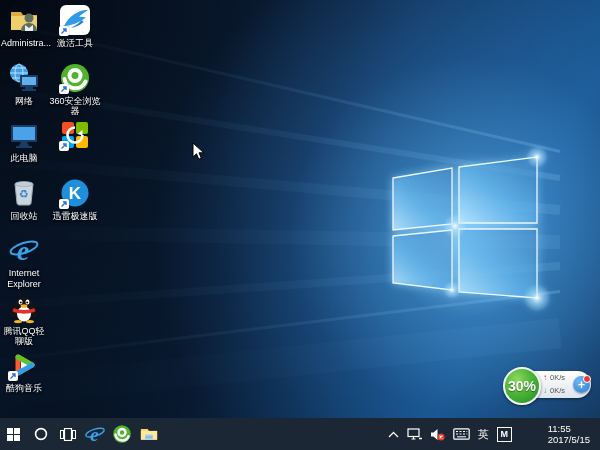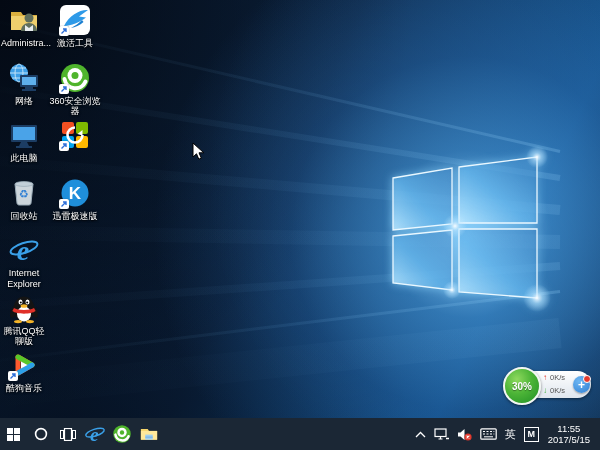--- a/index.html
+++ b/index.html
@@ -43,36 +43,36 @@
     display:flex;align-items:stretch;z-index:30;}
   .tb-left{display:flex;align-items:stretch;}
   .tb-btn{width:27px;display:flex;align-items:center;justify-content:center;cursor:pointer;}
   .start-grid{display:grid;grid-template-columns:6px 6px;grid-template-rows:6px 6px;gap:1px;}
   .start-grid div{background:#fff;}
   .tray{margin-left:auto;display:flex;align-items:center;padding-right:4px;}
   .tray-item{display:flex;align-items:center;justify-content:center;height:32px;padding:0 4px;color:#fff;cursor:pointer;}
   .lang-txt{font-size:11px;}
   .ime-box{width:13px;height:13px;border:1.5px solid #fff;display:flex;align-items:center;justify-content:center;
      font-size:9px;font-weight:bold;color:#fff;}
-  .clock{display:flex;flex-direction:column;align-items:center;justify-content:center;height:32px;
-     padding:0 6px 0 5px;color:#fff;font-size:9.5px;line-height:11.5px;cursor:default;}
+  .clock{display:flex;flex-direction:column;align-items:flex-start;justify-content:center;height:32px;
+     padding:0 6px 0 5px;color:#fff;font-size:9.5px;line-height:11.5px;cursor:default;margin-left:27px;}
 
   
   .ball-widget{position:absolute;left:503px;top:367px;width:90px;height:38px;z-index:20;}
   .pill{position:absolute;left:14px;top:4px;width:74px;height:27px;border-radius:14px;
      background:linear-gradient(#ffffff,#dfe6ee);box-shadow:0 1px 3px rgba(0,0,0,.45);}
   .speeds{position:absolute;left:40px;top:5px;width:36px;height:25px;display:flex;flex-direction:column;justify-content:space-around;}
   .speed-row{display:flex;align-items:center;font-size:7.5px;color:#555;line-height:8px;}
   .arrow-up{color:#e23a2e;font-size:8px;margin-right:3px;font-weight:bold;}
   .arrow-dn{color:#3faf3c;font-size:8px;margin-right:3px;font-weight:bold;}
   .ball{position:absolute;left:0;top:0;width:34px;height:34px;border-radius:50%;
      background:radial-gradient(circle at 35% 30%, #8ed95e 0%, #4cb437 45%, #1f8f24 100%);
      border:2px solid #f2f6f2;box-shadow:0 1px 3px rgba(0,0,0,.5);
      display:flex;align-items:center;justify-content:center;cursor:pointer;}
-  .ball span{color:#fff;font-size:10px;font-weight:bold;text-shadow:0 1px 1px rgba(0,0,0,.4);}
+  .ball span{color:#fff;font-size:14px;font-weight:bold;text-shadow:0 1px 1px rgba(0,0,0,.4);}
   .plusbtn{position:absolute;right:3px;top:9px;width:17px;height:17px;border-radius:50%;
      background:radial-gradient(circle at 35% 30%, #6db6f2, #2f7fd4);display:flex;align-items:center;justify-content:center;
      color:#fff;font-size:12px;font-weight:bold;cursor:pointer;box-shadow:0 1px 2px rgba(0,0,0,.35);}
   .plusbtn .dot{position:absolute;right:-1px;top:-1px;width:6px;height:6px;border-radius:50%;background:#e53b2e;border:1px solid #fff;}
 
   
   .cursor{position:absolute;left:192px;top:142px;z-index:50;pointer-events:none;}
 </style>
 </head>
 <body>

